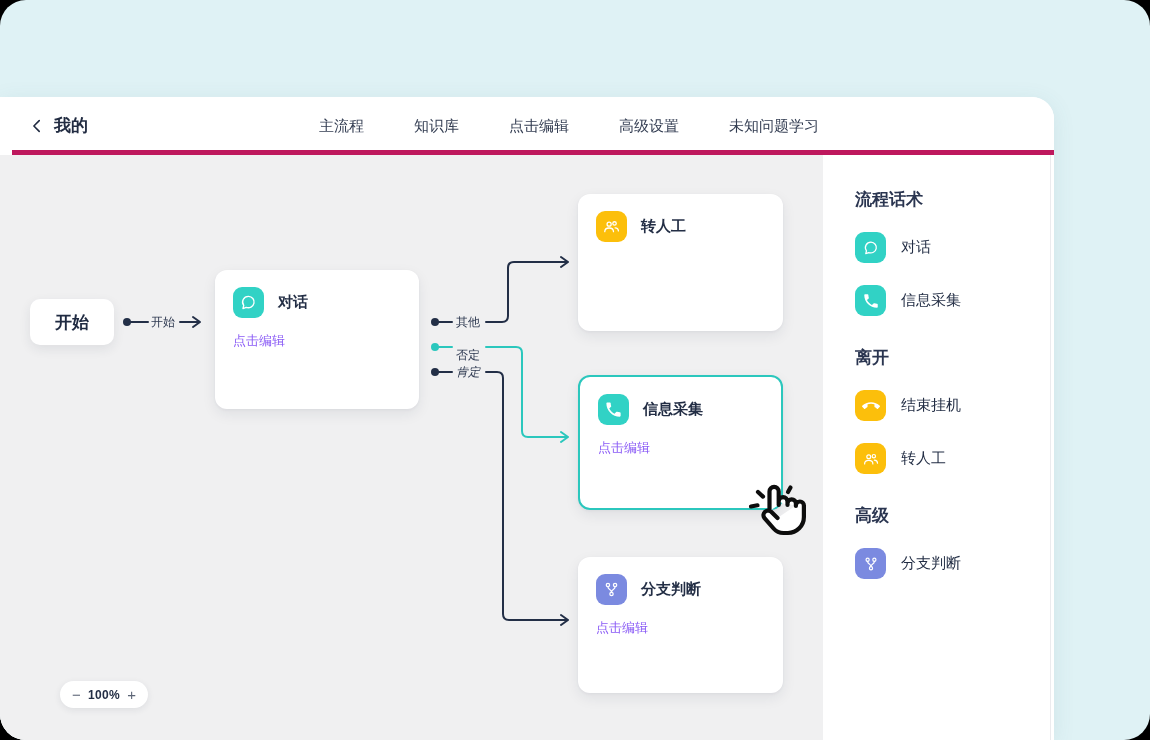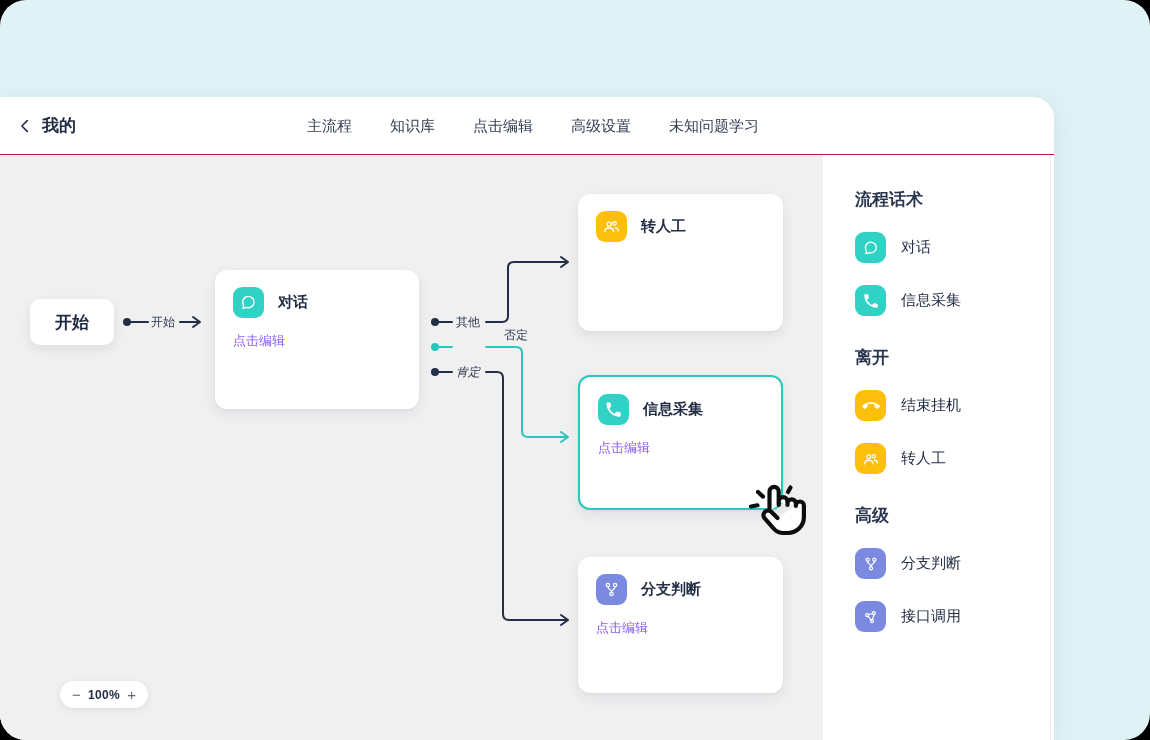--- a/index.html
+++ b/index.html
@@ -9,28 +9,28 @@
     border-radius:26px;background:var(--page_bg,#dff2f5);
     font-family:"Liberation Sans","DejaVu Sans",sans-serif;
   }
   
   .window{
     position:absolute;left:0;top:97px;width:1054px;bottom:0;
     background:#fff;border-radius:0 22px 0 0;
     box-shadow:0 4px 22px rgba(70,110,120,.10);
   }
   .appbar{
-    position:absolute;left:0;right:0;top:0;height:58px;
-    border-bottom:1px solid #be185d;background:#fff;border-radius:0 22px 0 0;
+    position:absolute;left:12px;right:0;top:0;height:58px;
+    border-bottom:5px solid #be185d;background:#fff;border-radius:0 22px 0 0;
   }
   .back-btn{position:absolute;left:13px;top:17px;width:24px;height:24px;
     display:flex;align-items:center;justify-content:center;cursor:pointer;}
   .appbar-title{position:absolute;left:42px;top:0;height:58px;line-height:58px;
     font-size:17px;font-weight:600;color:#222c42;}
-  .tabs{position:absolute;left:307px;top:0;height:58px;display:flex;gap:38px;align-items:center;}
+  .tabs{position:absolute;left:307px;top:0;height:58px;display:flex;gap:50px;align-items:center;}
   .tab{font-size:15px;color:#333d52;cursor:pointer;white-space:nowrap;}
   .window-body{position:absolute;left:0;right:0;top:58px;bottom:0;display:flex;}
   
   .canvas{position:relative;width:823px;background:var(--canvas_bg,#f0f0f1);overflow:hidden;}
   .connectors{position:absolute;left:0;top:0;pointer-events:none;}
   .edge-label{position:absolute;font-size:12px;color:#2d3850;line-height:16px;}
   .flow-node{position:absolute;background:#fff;border-radius:12px;
     box-shadow:0 5px 14px rgba(30,40,70,.08),0 1px 3px rgba(30,40,70,.05);cursor:pointer;}
   .node-head{display:flex;align-items:center;gap:14px;padding:17px 18px 0 18px;}
   .node-icon{width:31px;height:31px;border-radius:9px;display:flex;align-items:center;justify-content:center;flex:0 0 auto;}
@@ -147,21 +147,21 @@
             <path d="M486 192 H516 Q522 192 522 198 V276 Q522 282 528 282 H567 M561 277 L568 282 L561 287"></path>
           </g>
           <circle cx="127" cy="167" r="4" fill="#232f47"></circle>
           <circle cx="435" cy="167" r="4" fill="#232f47"></circle>
           <circle cx="435" cy="192" r="4" fill="#2bc7bd"></circle>
           <circle cx="435" cy="217" r="4" fill="#232f47"></circle>
         </svg>
 
         <span class="edge-label" style="left:151px;top:159px;">开始</span>
         <span class="edge-label" style="left:456px;top:159px;">其他</span>
-        <span class="edge-label" style="left:456px;top:172px;margin-left:48px;">否定</span>
+        <span class="edge-label" style="left:456px;top:192px;">否定</span>
         <span class="edge-label" style="left:456px;top:209px;font-style:italic;">肯定</span>
 
         <div class="start-node">
           <span>开始</span>
         </div>
 
         <div class="flow-node" id="node-dialog">
           <div class="node-head">
             <span class="node-icon bg-teal">
               <svg>
@@ -269,26 +269,18 @@
         <div class="side-section">
           <div class="side-title">高级</div>
           <div class="side-item">
             <span class="side-icon bg-indigo">
               <svg>
                   <use href="#sym-branch"></use>
                 </svg>
             </span>
             <span class="side-label">分支判断</span>
           </div>
-          <div class="side-item">
-            <span class="side-icon bg-indigo">
-              <svg>
-                  <use href="#sym-api"></use>
-                </svg>
-            </span>
-            <span class="side-label">接口调用</span>
-          </div>
         </div>
 
       </div>
     </div>
   </div>
 </div>
 
 </body></html>

